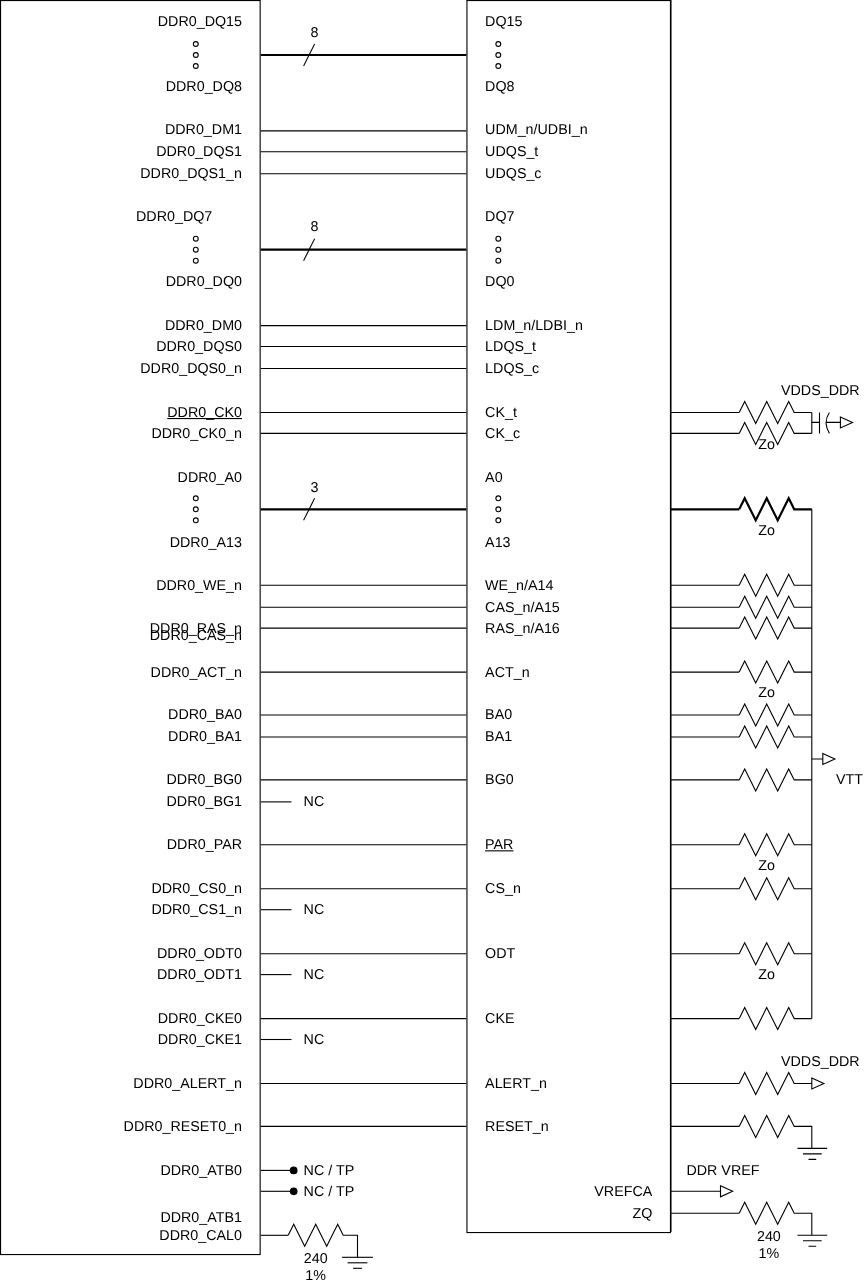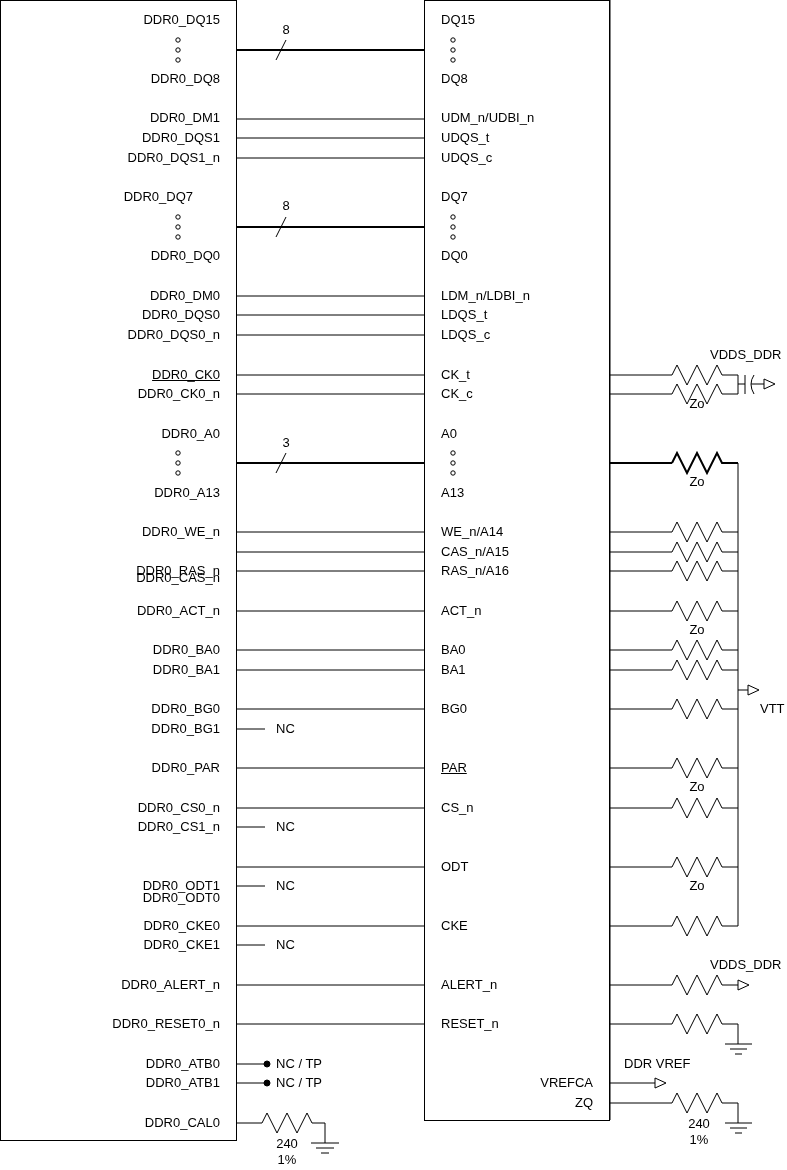--- a/index.html
+++ b/index.html
@@ -196,28 +196,28 @@
     <div class="lbl right" style="right: 567px; top: 570px;">DDR0_CAS_n</div>
     <div class="lbl right" style="right: 567px; top: 563px;">DDR0_RAS_n</div>
     <div class="lbl right" style="right: 567px; top: 603px;">DDR0_ACT_n</div>
     <div class="lbl right" style="right: 567px; top: 642px; padding-left: 28px;">DDR0_BA0</div>
     <div class="lbl right" style="right: 567px; top: 662px;">DDR0_BA1</div>
     <div class="lbl right" style="right: 567px; top: 701px;">DDR0_BG0</div>
     <div class="lbl right" style="right: 567px; top: 721px;">DDR0_BG1</div>
     <div class="lbl right" style="right: 567px; top: 760px; text-align: center;">DDR0_PAR</div>
     <div class="lbl right" style="right: 567px; top: 800px;">DDR0_CS0_n</div>
     <div class="lbl right" style="right: 567px; top: 819px;">DDR0_CS1_n</div>
-    <div class="lbl right" style="right: 567px; top: 859px; margin-top: 31px;">DDR0_ODT0</div>
+    <div class="lbl right" style="right: 567px; top: 859px;">DDR0_ODT0</div>
     <div class="lbl right" style="right: 567px; top: 878px;">DDR0_ODT1</div>
     <div class="lbl right" style="right: 567px; top: 918px;">DDR0_CKE0</div>
     <div class="lbl right" style="right: 567px; top: 937px;">DDR0_CKE1</div>
     <div class="lbl right" style="right: 567px; top: 977px;">DDR0_ALERT_n</div>
     <div class="lbl right" style="right: 567px; top: 1016px;">DDR0_RESET0_n</div>
     <div class="lbl right" style="right: 567px; top: 1056px;">DDR0_ATB0</div>
-    <div class="lbl right" style="right: 567px; top: 1075px;">DDR0_ATB1</div>
+    <div class="lbl right" style="right: 567px; top: 1099px;">DDR0_ATB1</div>
     <div class="lbl right" style="right: 567px; top: 1115px;">DDR0_CAL0</div>
     <div class="lbl " style="left: 441px; top: 12px;">DQ15</div>
     <div class="lbl " style="left: 441px; top: 71px;">DQ8</div>
     <div class="lbl " style="left: 441px; top: 110px;">UDM_n/UDBI_n</div>
     <div class="lbl " style="left: 441px; top: 130px;">UDQS_t</div>
     <div class="lbl " style="left: 441px; top: 150px;">UDQS_c</div>
     <div class="lbl " style="left: 441px; top: 189px;">DQ7</div>
     <div class="lbl " style="left: 441px; top: 248px;">DQ0</div>
     <div class="lbl " style="left: 441px; top: 288px;">LDM_n/LDBI_n</div>
     <div class="lbl " style="left: 441px; top: 307px;">LDQS_t</div>

